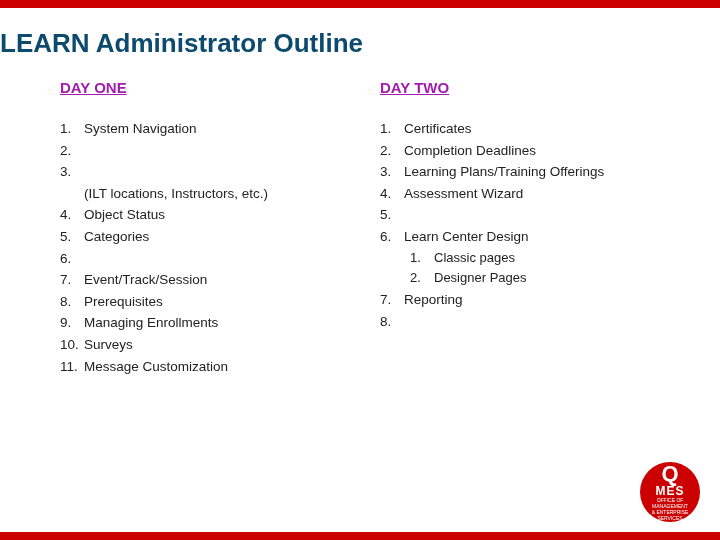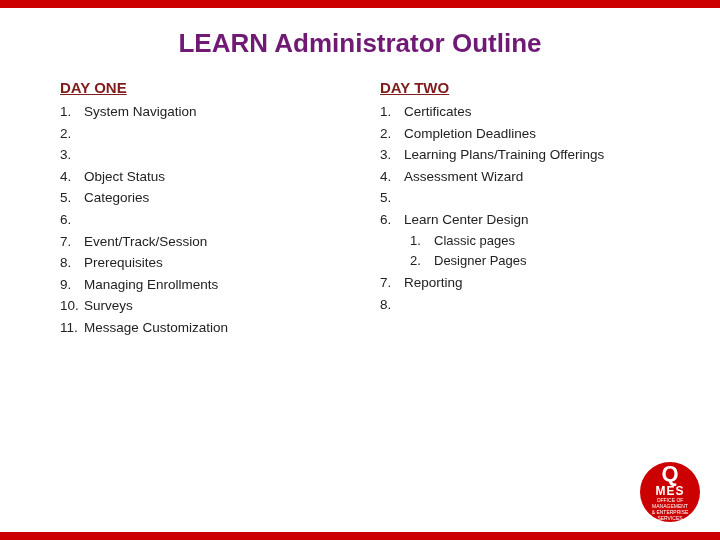--- a/index.html
+++ b/index.html
@@ -29,44 +29,43 @@
     .bottom-bar {
       position: absolute;
       bottom: 0;
       left: 0;
       width: 100%;
       height: 8px;
       background: #cc0000;
     }
 
     .page-title {
-      text-align: center;
       font-size: 26px;
       font-weight: bold;
-      color: #701a75;
+      color: #0c4a6e;
       padding-top: 28px;
       padding-bottom: 20px;
     }
 
     .content-area {
       display: flex;
       flex-direction: row;
       padding: 0 60px;
       gap: 40px;
     }
 
     .column {
       flex: 1;
     }
 
     .day-header {
       font-size: 15px;
       font-weight: bold;
-      color: #7f1d1d;
-      margin-bottom: 5px;
+      color: #a21caf;
+      margin-bottom: 22px;
       text-decoration: underline;
     }
 
     .list-item {
       font-size: 13.5px;
       color: #222;
       line-height: 1.6;
       display: flex;
       gap: 4px;
     }
@@ -148,20 +147,24 @@
 
     <div class="list-item">
       <span class="num">1.</span>
       <span>System Navigation</span>
     </div>
     <div class="list-item">
       <span class="num">2.</span>
     </div>
     <div class="list-item">
       <span class="num">3.</span>
+    </div>
+    <div class="list-item">
+      <span class="num"></span>
+      <span>(ILT locations, Instructors, etc.)</span>
     </div>
     <div class="list-item">
       <span class="num">4.</span>
       <span>Object Status</span>
     </div>
     <div class="list-item">
       <span class="num">5.</span>
       <span>Categories</span>
     </div>
     <div class="list-item">

